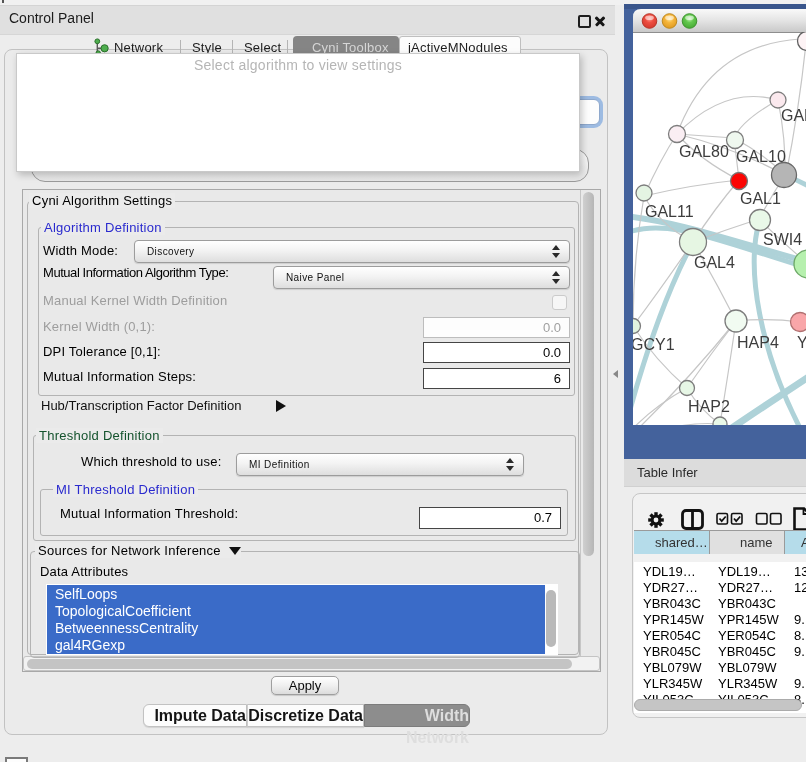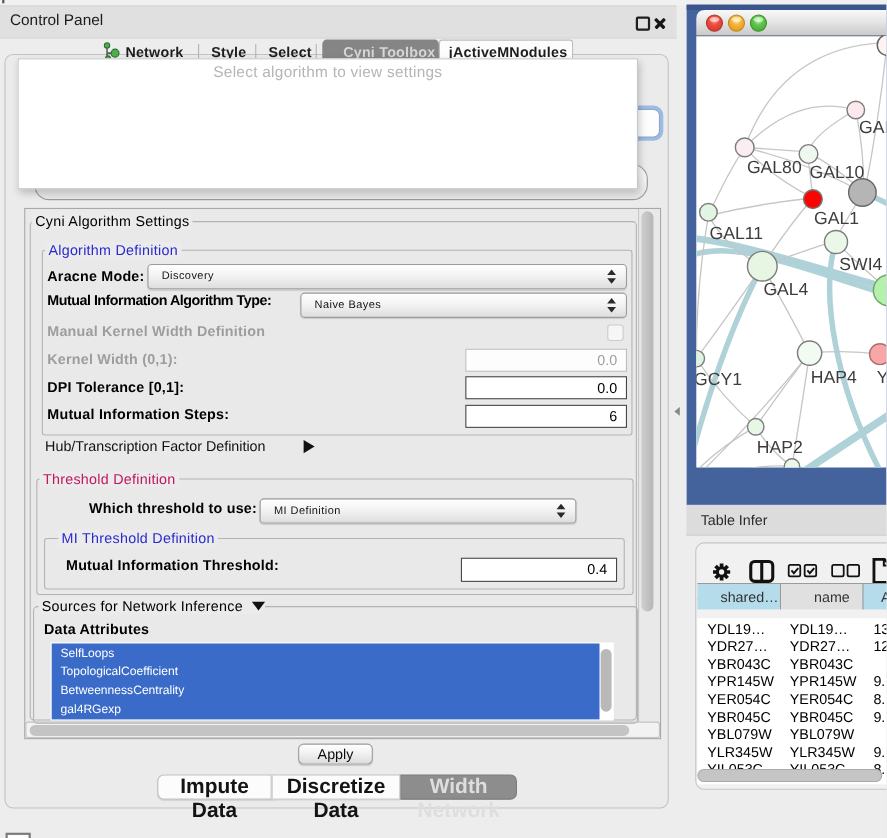--- a/index.html
+++ b/index.html
@@ -1,29 +1,29 @@
 <!DOCTYPE html>
 <html><head>
 <meta charset="utf-8">
 <style>
 html,body{margin:0;padding:0}
 body{width:806px;height:762px;position:relative;background:#ededed;font-family:"Liberation Sans",sans-serif;overflow:hidden}
 .abs{position:absolute}
-.lbl{position:absolute;font-size:13px;font-weight:bold;color:#000;white-space:nowrap;line-height:14px;letter-spacing:0.2px}
+.lbl{position:absolute;font-size:13px;font-weight:normal;color:#000;white-space:nowrap;line-height:14px;letter-spacing:0.2px}
 .plain{position:absolute;font-size:13px;color:#111;white-space:nowrap;line-height:14px}
 .group{position:absolute;border:1px solid #b3b3b3;border-radius:3px}
 .gt{position:absolute;top:-8px;background:#ebebeb;padding:0 3px;font-size:13px;line-height:15px;white-space:nowrap;letter-spacing:0.25px}
 .combo{position:absolute;border:1px solid #9c9c9c;border-radius:4px;background:linear-gradient(#ffffff,#f3f3f3 45%,#dedede);box-shadow:0 1px 1px rgba(0,0,0,.12);font-size:10px;color:#111}
 .combo .t{position:absolute;left:12px;top:4px;white-space:nowrap;line-height:14px;letter-spacing:0.4px}
 .arr{position:absolute;right:8px;top:50%;width:9px;height:13px;margin-top:-6.5px}
 .arr:before,.arr:after{content:"";position:absolute;left:0;border-left:4.5px solid transparent;border-right:4.5px solid transparent}
 .arr:before{top:0;border-bottom:5px solid #2a2a2a}
 .arr:after{bottom:0;border-top:5px solid #2a2a2a}
 .field{position:absolute;background:#fff;border:1px solid #454545;font-size:13px;text-align:right;color:#000;padding-right:8px;box-sizing:border-box}
-.seg{position:absolute;font-size:19px;font-weight:bold;text-align:center;box-sizing:border-box}
+.seg{position:absolute;font-size:16px;font-weight:bold;text-align:right;box-sizing:border-box}
 </style>
 </head>
 <body>
 <div class="abs" style="left:0;top:0;width:806px;height:5px;background:#f1f1f1"></div>
 
 <div class="abs" style="left:2px;top:0;width:2px;height:3px;background:#555"></div>
 
 <div class="abs" style="left:0;top:5px;width:615px;height:28px;background:#e0e0e0;border-top:1px solid #d4d4d4;border-bottom:1px solid #d6d6d6"></div>
 <div class="abs" style="left:9px;top:11px;font-size:14px;line-height:14px;color:#1b1b1b">Control Panel</div>
 
@@ -64,63 +64,63 @@
 <div class="abs" style="left:23px;top:656px;width:577px;height:15px;background:#f2f2f2;border:1px solid #c4c4c4;border-radius:3px;box-sizing:border-box"></div>
 <div class="abs" style="left:27px;top:659px;width:545px;height:10px;background:#c4c4c4;border-radius:5px"></div>
 
 <div class="group" style="left:27px;top:201px;width:550px;height:452px;border-radius:4px">
   <div class="gt" style="left:1px;top:-9px;color:#000">Cyni Algorithm Settings</div>
 </div>
 
 <div class="group" style="left:38px;top:227px;width:535px;height:167px">
   <div class="gt" style="left:2px;color:#2a2ace">Algorithm Definition</div>
 </div>
-<div class="lbl" style="left:43px;top:244px">Aracne Mode:</div>
+<div class="lbl" style="left:43px;top:244px">Width Mode:</div>
 <div class="combo" style="left:134px;top:240px;width:436px;height:23px;box-sizing:border-box">
     <span class="t">Discovery</span>
     <span class="arr"></span>
   </div>
 <div class="lbl" style="left:43px;top:266px;letter-spacing:-0.45px">Mutual Information Algorithm Type:</div>
 <div class="combo" style="left:273px;top:266px;width:297px;height:23px;box-sizing:border-box">
-    <span class="t">Naive Bayes</span>
+    <span class="t">Naive Panel</span>
     <span class="arr"></span>
   </div>
 <div class="lbl" style="left:43px;top:294px;color:#9d9d9d">Manual Kernel Width Definition</div>
 <div class="abs" style="left:552px;top:295px;width:13px;height:13px;border:1.5px solid #cbcbcb;border-radius:3px;background:#f6f6f6"></div>
 <div class="lbl" style="left:43px;top:320px;color:#9d9d9d">Kernel Width (0,1):</div>
 <div class="field" style="left:423px;top:317px;width:147px;height:21px;border:1px solid #bdbdbd;color:#a0a0a0;background:#fdfdfd;line-height:19px">0.0</div>
 <div class="lbl" style="left:43px;top:345px">DPI Tolerance [0,1]:</div>
 <div class="field" style="left:423px;top:342px;width:147px;height:21px;line-height:19px">0.0</div>
 <div class="lbl" style="left:43px;top:370px">Mutual Information Steps:</div>
 <div class="field" style="left:423px;top:368px;width:147px;height:21px;line-height:19px">6</div>
 <div class="plain" style="left:41px;top:399px;font-size:13px">Hub/Transcription Factor Definition</div>
 <div class="abs" style="left:276px;top:400px;width:0;height:0;border-top:6.5px solid transparent;border-bottom:6.5px solid transparent;border-left:10px solid #111"></div>
 
 <div class="group" style="left:33px;top:435px;width:541px;height:104px">
-  <div class="gt" style="left:2px;color:#be185d">Threshold Definition</div>
+  <div class="gt" style="left:2px;color:#14532d">Threshold Definition</div>
 </div>
 <div class="lbl" style="left:81px;top:455px">Which threshold to use:</div>
 <div class="combo" style="left:236px;top:453px;width:288px;height:23px;box-sizing:border-box">
     <span class="t">MI Definition</span>
     <span class="arr"></span>
   </div>
 
 <div class="group" style="left:40px;top:489px;width:526px;height:45px">
   <div class="gt" style="left:12px;color:#2a2ace">MI Threshold Definition</div>
 </div>
 <div class="lbl" style="left:60px;top:507px">Mutual Information Threshold:</div>
-<div class="field" style="left:419px;top:507px;width:142px;height:22px;line-height:20px">0.4</div>
+<div class="field" style="left:419px;top:507px;width:142px;height:22px;line-height:20px">0.7</div>
 
 <div class="group" style="left:30px;top:551px;width:548px;height:105px;border-radius:4px">
   <div class="gt" style="left:4px;top:-9px;color:#000;padding-right:0">Sources for Network Inference<span style="display:inline-block;vertical-align:middle;margin:-2px 0 0 8px;width:0;height:0;border-left:6.5px solid transparent;border-right:6.5px solid transparent;border-top:8px solid #111"></span></div>
 </div>
 <div class="lbl" style="left:40px;top:565px">Data Attributes</div>
 <div class="abs" style="left:46px;top:584px;width:512px;height:71px;background:#fff"></div>
 <div class="abs" style="left:47px;top:585px;width:498px;height:69px;background:#3a6bc8"></div>
-<div class="abs" style="left:55px;top:586px;width:480px;color:#fff;font-size:11px;line-height:17px;white-space:nowrap">SelfLoops<br>TopologicalCoefficient<br>BetweennessCentrality<br>gal4RGexp</div>
+<div class="abs" style="left:55px;top:586px;width:480px;color:#fff;font-size:14px;line-height:17px;white-space:nowrap">SelfLoops<br>TopologicalCoefficient<br>BetweennessCentrality<br>gal4RGexp</div>
 <div class="abs" style="left:546px;top:590px;width:10px;height:57px;background:#b9b9b9;border-radius:5px"></div>
 
 <div class="abs" style="left:271px;top:676px;width:68px;height:19px;border:1px solid #9f9f9f;border-radius:5px;background:linear-gradient(#ffffff,#eeeeee 55%,#dcdcdc);box-shadow:0 1px 1px rgba(0,0,0,.15);font-size:13px;text-align:center;line-height:18px;color:#0a0a0a;box-sizing:border-box">Apply</div>
 
 <div class="seg" style="left:143px;top:704px;width:104px;height:23px;background:#fcfcfc;border:1px solid #c2c2c2;border-radius:6px 0 0 6px;line-height:22px;color:#141414;box-shadow:0 1px 1px rgba(0,0,0,.1)">Impute Data</div>
 <div class="seg" style="left:247px;top:704px;width:117px;height:23px;background:#fcfcfc;border:1px solid #c2c2c2;border-left:1px solid #cdcdcd;line-height:22px;color:#141414;box-shadow:0 1px 1px rgba(0,0,0,.1)">Discretize Data</div>
 <div class="seg" style="left:364px;top:704px;width:106px;height:23px;background:#8d8d8d;border:1px solid #7c7c7c;border-radius:0 6px 6px 0;line-height:22px;color:#dedede">Width Network</div>
 
 <div class="abs" style="left:16px;top:53px;width:564px;height:119px;background:#fff;border:1px solid #c9c9c9;box-shadow:2px 3px 7px rgba(0,0,0,.22);z-index:10;box-sizing:border-box">
   <div class="abs" style="left:0;right:0;top:4px;text-align:center;font-size:14px;color:#b5b5b5;line-height:14px;letter-spacing:0.25px">Select algorithm to view settings</div>

